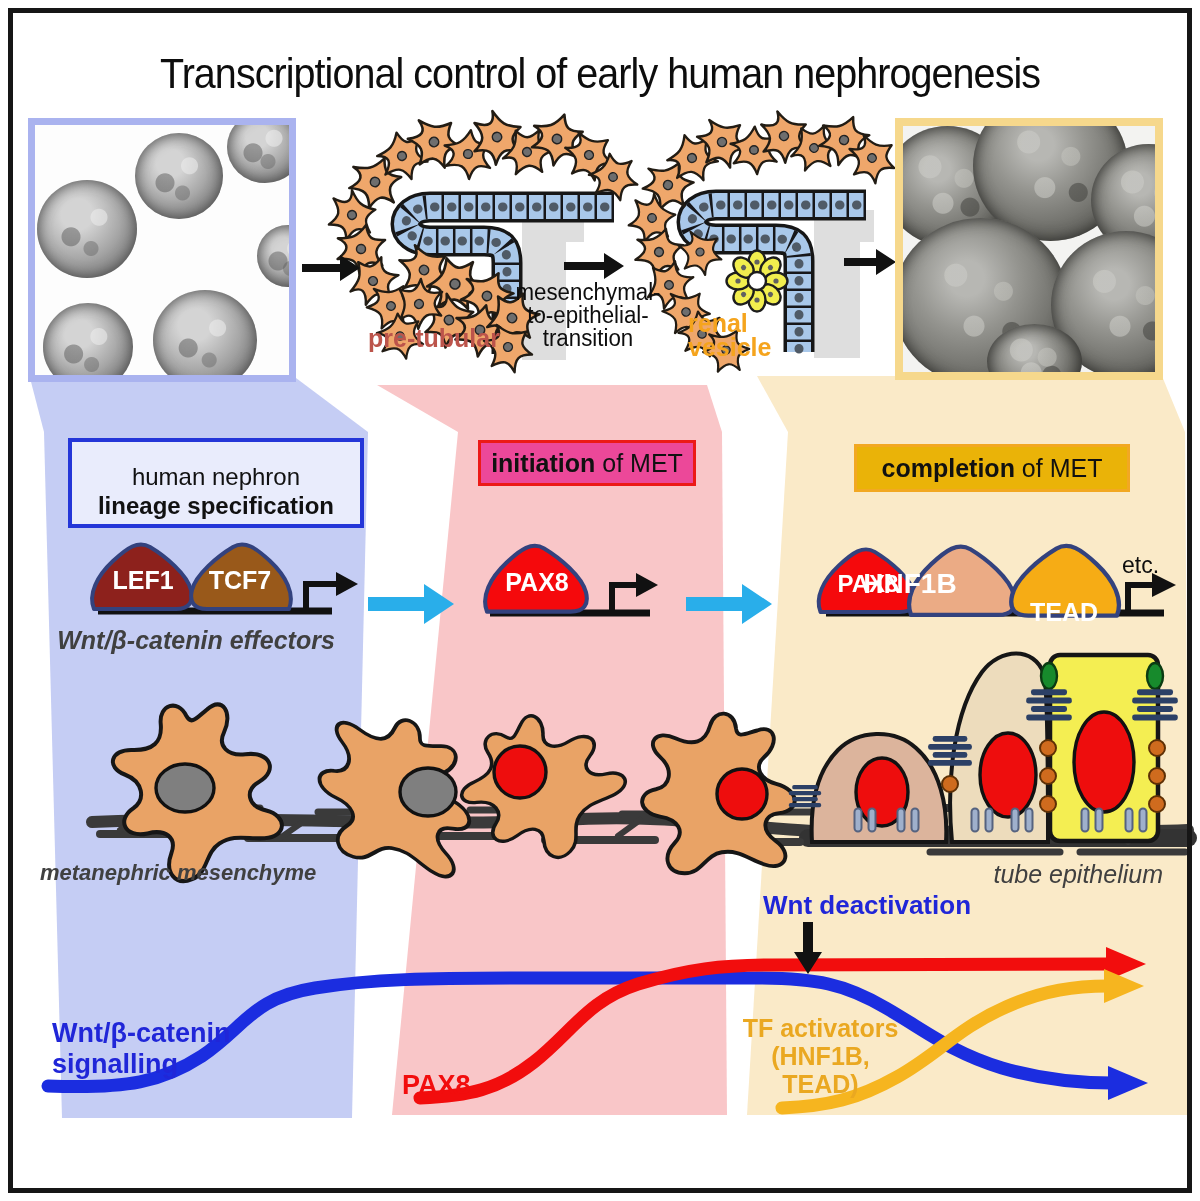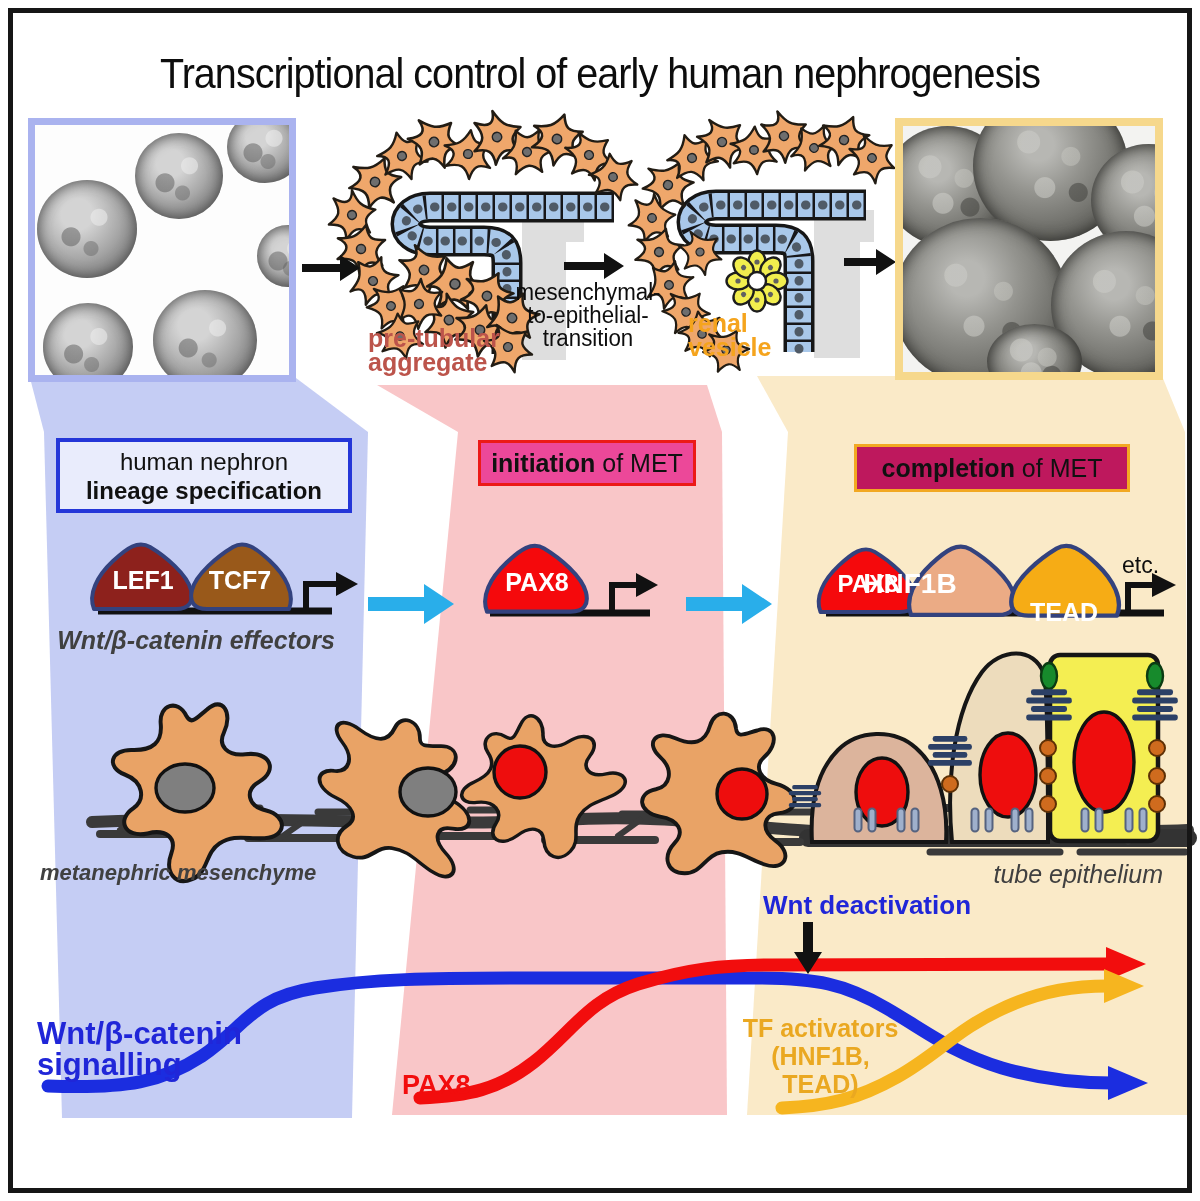--- a/index.html
+++ b/index.html
@@ -5,40 +5,40 @@
   html,body { margin:0; padding:0; background:#ffffff; }
   .stage { position:relative; width:1200px; height:1201px; overflow:hidden;
            font-family:"Liberation Sans", sans-serif; background:#ffffff; }
   .frame { position:absolute; left:8px; top:8px; right:8px; bottom:8px;
            border:5px solid #161616; }
   .art { position:absolute; left:0; top:0; width:1200px; height:1201px; }
   .txt { position:absolute; white-space:nowrap; }
   .title { left:0; top:50px; width:1200px; text-align:center; font-size:42px;
            color:#0d0d0d; letter-spacing:-1px; transform:scaleX(.94); }
   .hdr { position:absolute; text-align:center; }
-  .hdr-blue { left:56px; top:438px; width:288px; height:62px; border:4px solid #2436d8;
-              background:#e9ecfc; font-size:24px; line-height:29px; padding-top:5px; color:#111; }
+  .hdr-blue { left:68px; top:438px; width:288px; height:62px; border:4px solid #2436d8;
+              background:#e9ecfc; font-size:24px; line-height:29px; padding-top:20px; color:#111; }
   .hdr-pink { left:478px; top:440px; width:212px; height:40px; border:3px solid #ec1a17;
               background:#ec4899; font-size:25px; line-height:40px; color:#111; }
   .hdr-tan  { left:854px; top:444px; width:270px; height:42px; border:3px solid #f2a822;
-              background:#be185d; font-size:25px; line-height:42px; color:#111; }
+              background:#eab308; font-size:25px; line-height:42px; color:#111; }
   .b { font-weight:bold; }
   .stage-label { text-align:left; font-size:25px; line-height:24px; font-weight:700; }
   .pretub { left:368px; top:326px; width:264px; color:#bc544b; }
   .metlbl { left:498px; top:281px; width:180px; color:#0d0d0d; font-size:23px;
             line-height:23px; font-weight:500; transform:scaleX(.97); }
   .renal  { left:688px; top:311px; width:124px; color:#f5a41d; }
   .tflabel { position:absolute; transform:translate(-50%,-50%); color:#ffffff;
              font-weight:bold; font-size:25px; }
   .etc { color:#0d0d0d; font-weight:500; font-size:23px;text-align:right; }
   .caption-it { font-style:italic; font-weight:600; color:#404040; }
   .modcap { left:56px; top:626px; width:280px; text-align:center; font-size:25px; }
   .mesen  { left:40px; top:860px; font-size:22px; }
   .tubeep { left:985px; top:860px; width:178px; text-align:right; font-size:25px; font-weight:400; }
-  .wntsig { left:37px; top:1018px; color:#2026d8; font-weight:bold; font-size:31px; line-height:31px; }
+  .wntsig { left:52px; top:1018px; color:#2026d8; font-weight:bold; font-size:27px; line-height:31px; }
   .pax8lbl { left:402px; top:1070px; color:#f20d0d; font-weight:bold; font-size:27px; }
   .wntdeact { left:763px; top:890px; color:#2026d8; font-weight:bold; font-size:26px; }
   .tfact { left:728px; top:1014px; width:185px; text-align:center; color:#eaa821;
            font-weight:bold; font-size:25px; line-height:28px; }
   
   .micro { position:absolute; overflow:hidden; }
   .micro-left  { left:28px; top:118px; width:254px; height:250px; border:7px solid #aab3ef; background:#fdfdfd; }
   .micro-right { left:895px; top:118px; width:252px; height:246px; border:8px solid #f6d88c; background:#f3f3f1; }
   .gsphere { position:absolute; border-radius:50%;
      background: radial-gradient(circle at 40% 35%, #d4d4d4 0 18%, #ababab 48%, #858585 74%, #6f6f6f 100%);
@@ -314,21 +314,20 @@
     <div class="dsphere" style="left:188px;top:18px;width:115px;height:112px;"></div>
     <div class="dsphere" style="left:-10px;top:92px;width:175px;height:168px;"></div>
     <div class="dsphere" style="left:148px;top:105px;width:150px;height:148px;"></div>
     <div class="dsphere" style="left:84px;top:198px;width:95px;height:75px;"></div>
   </div>
 
   <div class="txt title">Transcriptional control of early human nephrogenesis</div>
 
   <div class="txt stage-label pretub">
     <div>pre-tubular</div>
-    <div>aggregate</div>
   </div>
   <div class="txt metlbl" style="text-align:center;">
     <div>mesenchymal-</div>
     <div>to-epithelial-</div>
     <div>transition</div>
   </div>
   <div class="txt stage-label renal">
     <div>renal</div>
     <div>vesicle</div>
   </div>

